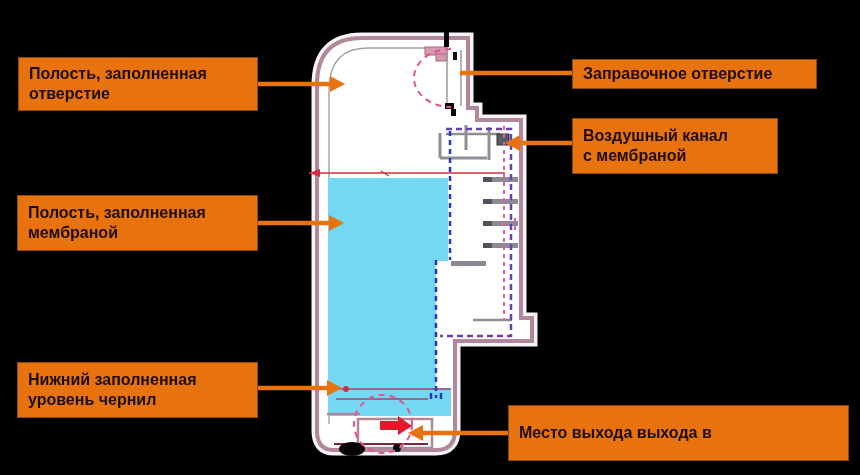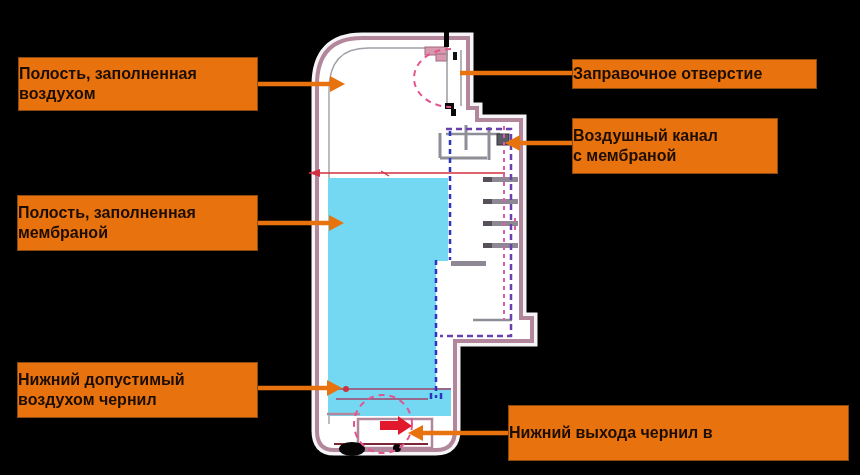--- a/index.html
+++ b/index.html
@@ -12,21 +12,21 @@
     position:absolute;
     background:#e8730e;
     border:1px solid #8a4a10;
     color:#1c0d00;
     font-weight:700;
     font-size:16px;
     line-height:1.25;
     display:flex;
     align-items:center;
     box-sizing:border-box;
-    padding-left:0;
+    padding-left:10px;
     padding-right:6px;
   }
 </style>
 </head>
 <body>
 
 <div id="stage">
 
   <svg id="diagram-svg" width="860" height="475" viewBox="0 0 860 475">
 
@@ -128,21 +128,21 @@
       <polygon points="505,143 520,135 520,151"></polygon>
       <polygon points="344,223 329,215 329,231"></polygon>
       <polygon points="342,388 327,380 327,396"></polygon>
       <polygon points="408,433 423,425 423,441"></polygon>
     </g>
   </svg>
 
   <div class="label" style="left:18px;top:57px;width:240px;height:54px">
     <div>
       <span>Полость, заполненная</span><br>
-      <span>воздухом</span>
+      <span>отверстие</span>
     </div>
   </div>
 
   <div class="label" style="left:572px;top:59px;width:245px;height:30px">
     <div>
       <span>Заправочное отверстие</span>
     </div>
   </div>
 
   <div class="label" style="left:572px;top:118px;width:206px;height:56px">
@@ -154,24 +154,24 @@
 
   <div class="label" style="left:17px;top:195px;width:241px;height:56px">
     <div>
       <span>Полость, заполненная</span><br>
       <span>мембраной</span>
     </div>
   </div>
 
   <div class="label" style="left:17px;top:362px;width:241px;height:56px">
     <div>
-      <span>Нижний допустимый</span><br>
-      <span>воздухом чернил</span>
+      <span>Нижний заполненная</span><br>
+      <span>уровень чернил</span>
     </div>
   </div>
 
   <div class="label" style="left:508px;top:405px;width:341px;height:56px">
     <div>
-      <span>Нижний выхода чернил в</span><br>
+      <span>Место выхода выхода в</span><br>
     </div>
   </div>
 
 </div>
 
 </body></html>

